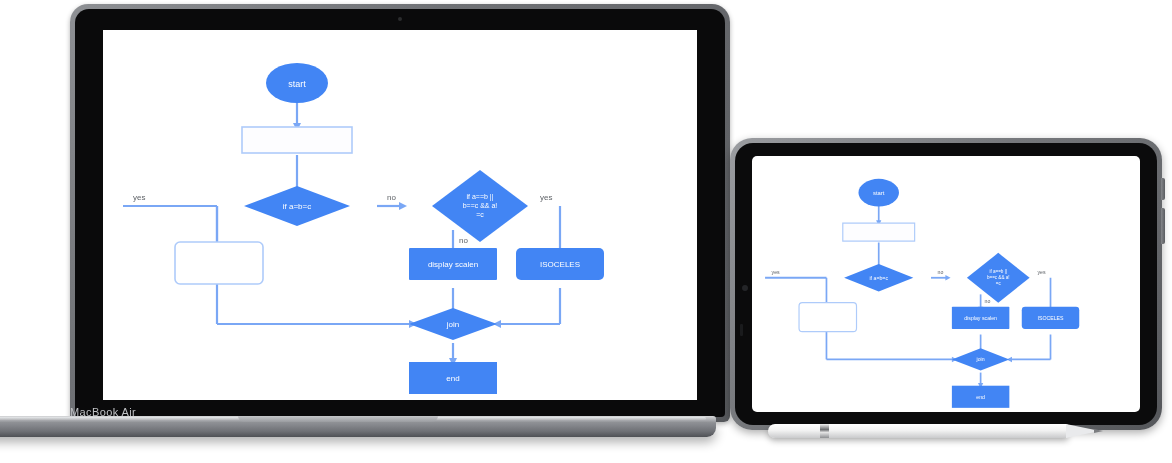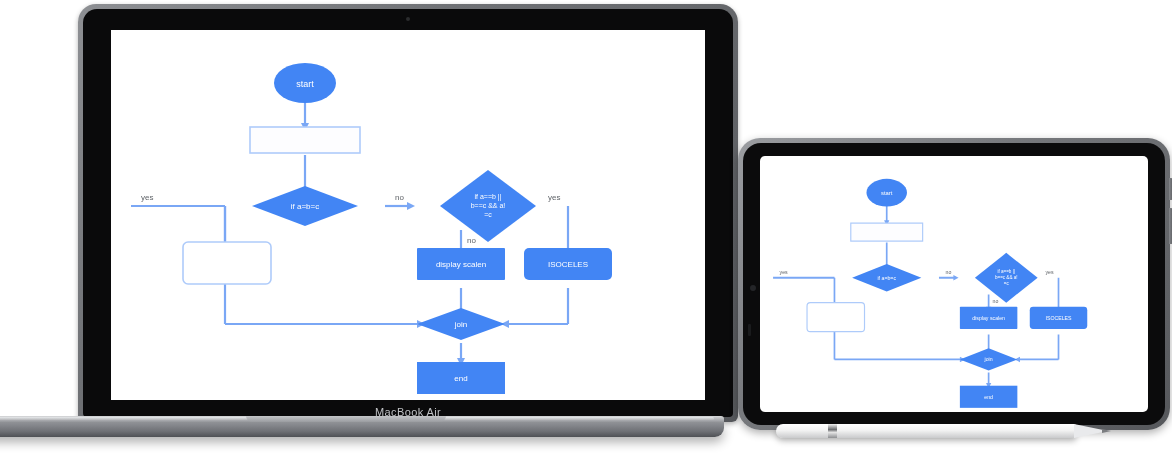--- a/index.html
+++ b/index.html
@@ -1,34 +1,34 @@
 <!DOCTYPE html>
 <html><head>
 <meta charset="utf-8">
 <style>
   html,body{margin:0;padding:0;background:#ffffff;}
   body{width:1172px;height:463px;position:relative;overflow:hidden;
        font-family:"Liberation Sans", sans-serif;}
 
-  .stage{position:absolute;left:16px;top:0;width:964px;height:463px;border-radius:20px;}
+  .stage{position:absolute;left:8px;top:0;width:964px;height:463px;border-radius:20px;}
 
   
   .laptop{position:absolute;left:62px;top:4px;width:660px;height:420px;}
   .laptop-lid{position:absolute;left:0;top:0;width:660px;height:418px;
       background:linear-gradient(135deg,#8e9094 0%,#6f7175 35%,#56585c 100%);
       border-radius:18px 18px 6px 6px;
       box-shadow:0 2px 5px rgba(0,0,0,.30);}
   .laptop-bezel{position:absolute;left:5px;top:5px;width:650px;height:408px;
       background:#0a0a0b;border-radius:14px 14px 4px 4px;}
   .laptop-cam{position:absolute;left:50%;top:13px;width:4px;height:4px;
       margin-left:-2px;border-radius:50%;background:#2b2c2e;}
   .laptop-screen{position:absolute;left:33px;top:26px;width:594px;height:370px;
       background:#ffffff;overflow:hidden;}
   .laptop-chinlabel{position:absolute;left:0;bottom:6px;width:660px;
-      text-align:center;color:#bfc1c4;font-size:11px;letter-spacing:.4px;}
+      color:#bfc1c4;font-size:11px;letter-spacing:.4px;}
 
   .laptop-base{position:absolute;left:-48px;top:416px;width:756px;height:26px;}
   .base-top{position:absolute;left:0;top:0;width:756px;height:9px;
       background:linear-gradient(180deg,#d7d8da 0%,#a6a8ac 55%,#7d7f84 100%);
       border-radius:3px 3px 0 0;}
   .base-body{position:absolute;left:0;top:7px;width:756px;height:14px;
       background:linear-gradient(180deg,#8d8f94 0%,#6e7075 60%,#4f5155 100%);
       border-radius:0 0 9px 9px;
       box-shadow:0 5px 11px rgba(0,0,0,.32);}
   .base-notch{position:absolute;left:278px;top:0px;width:200px;height:6px;

